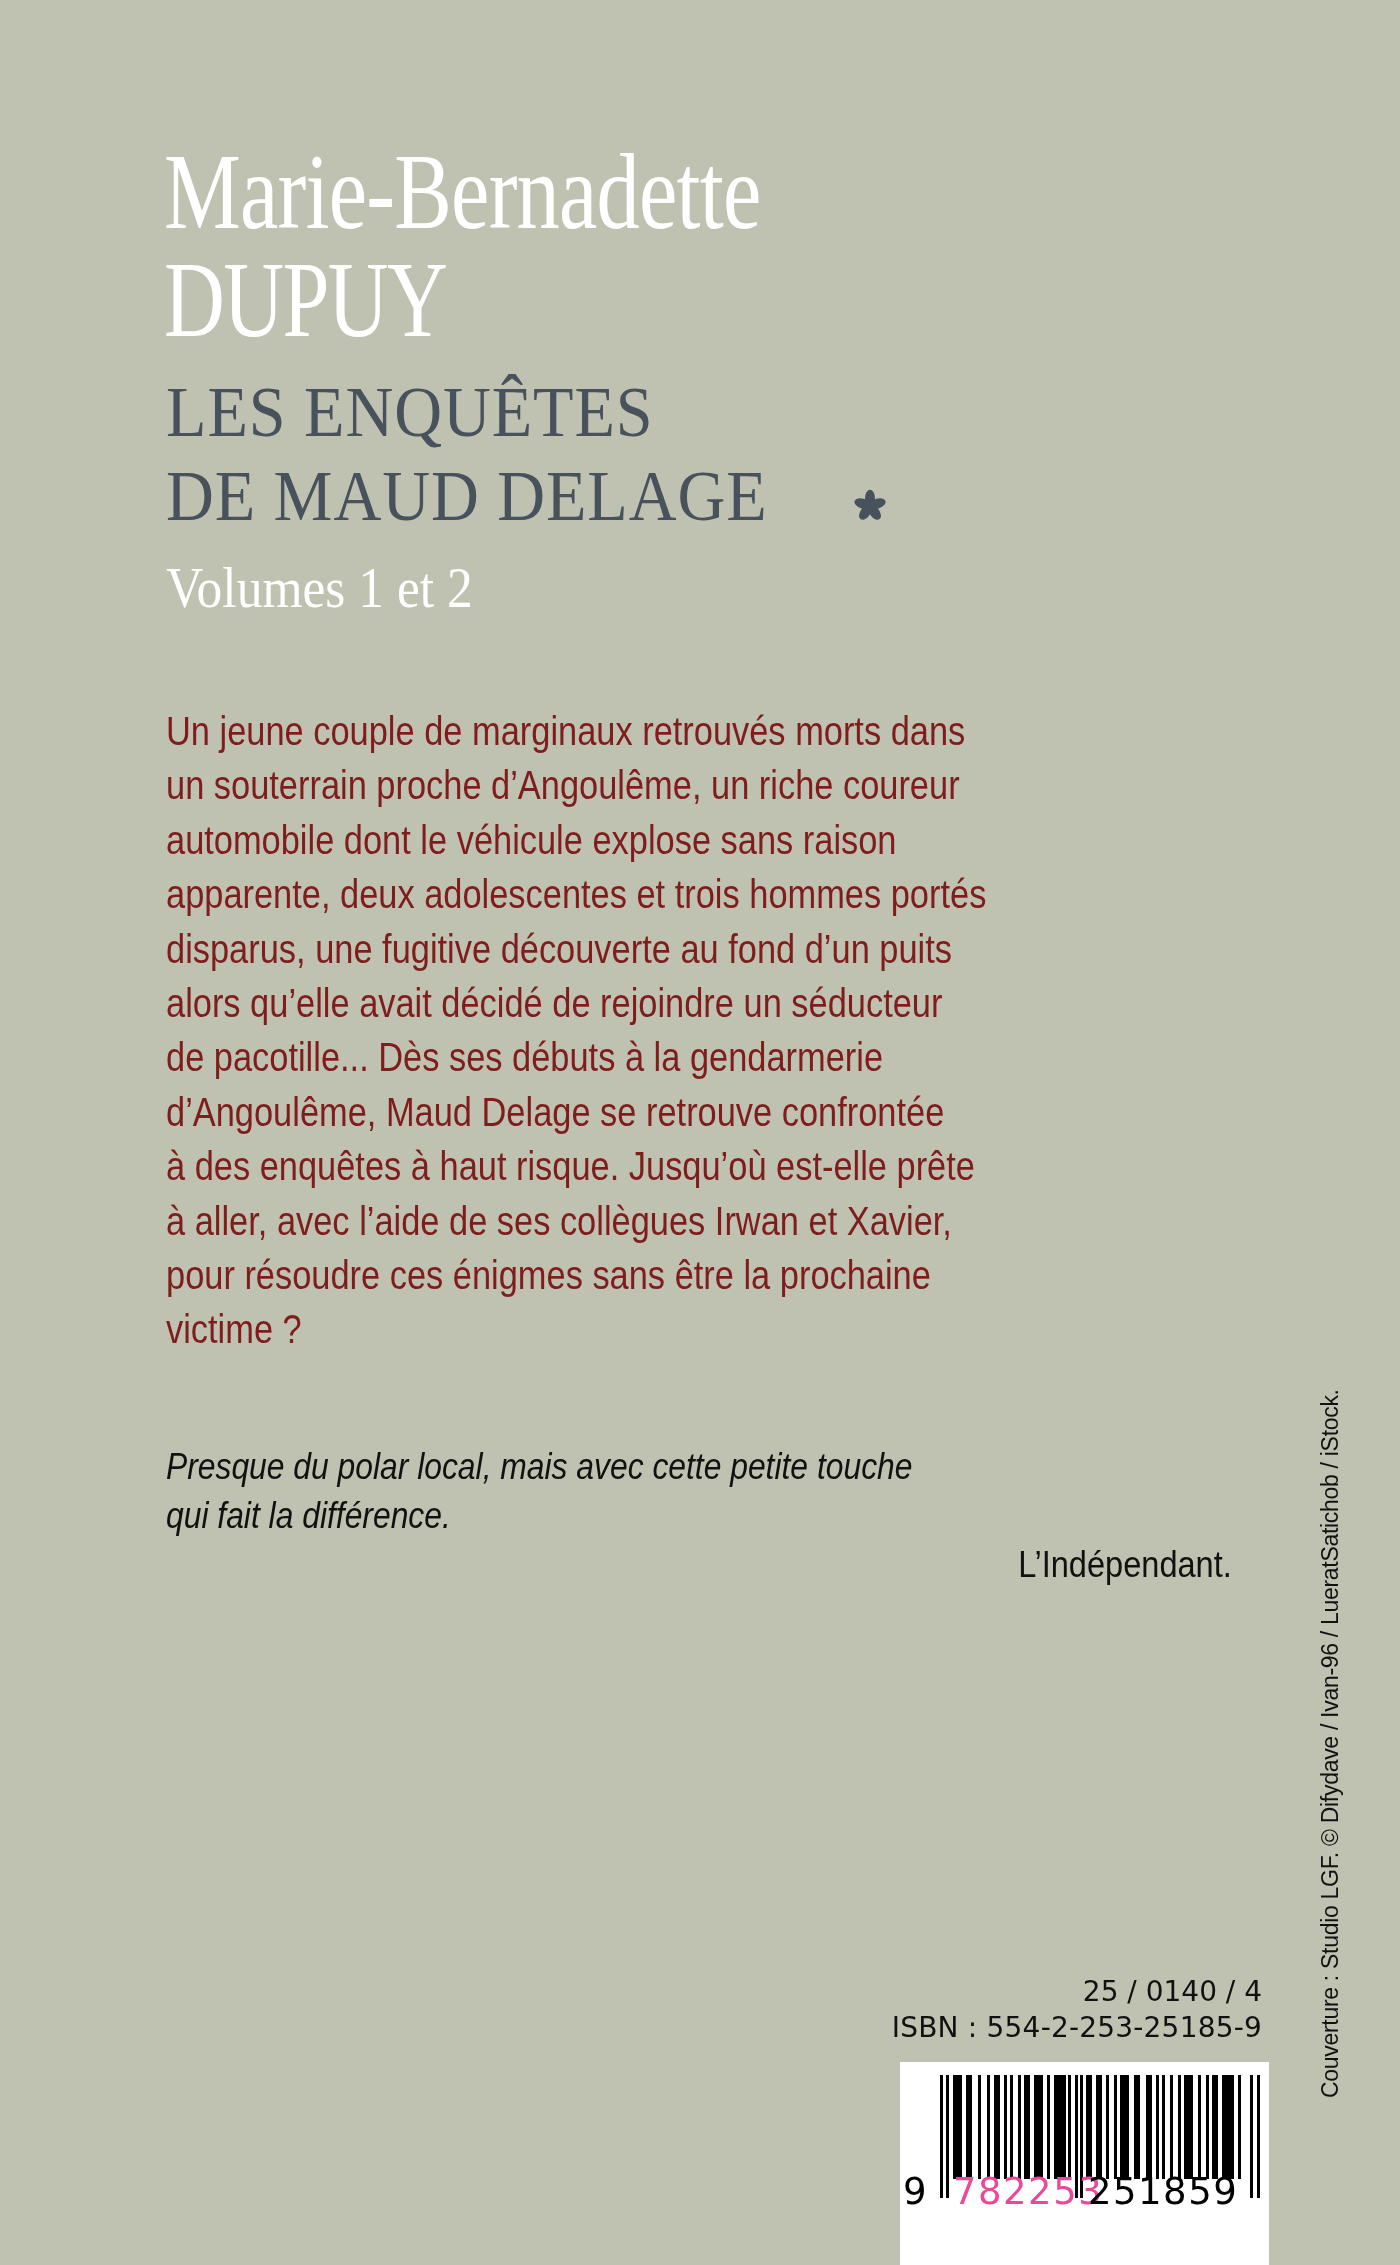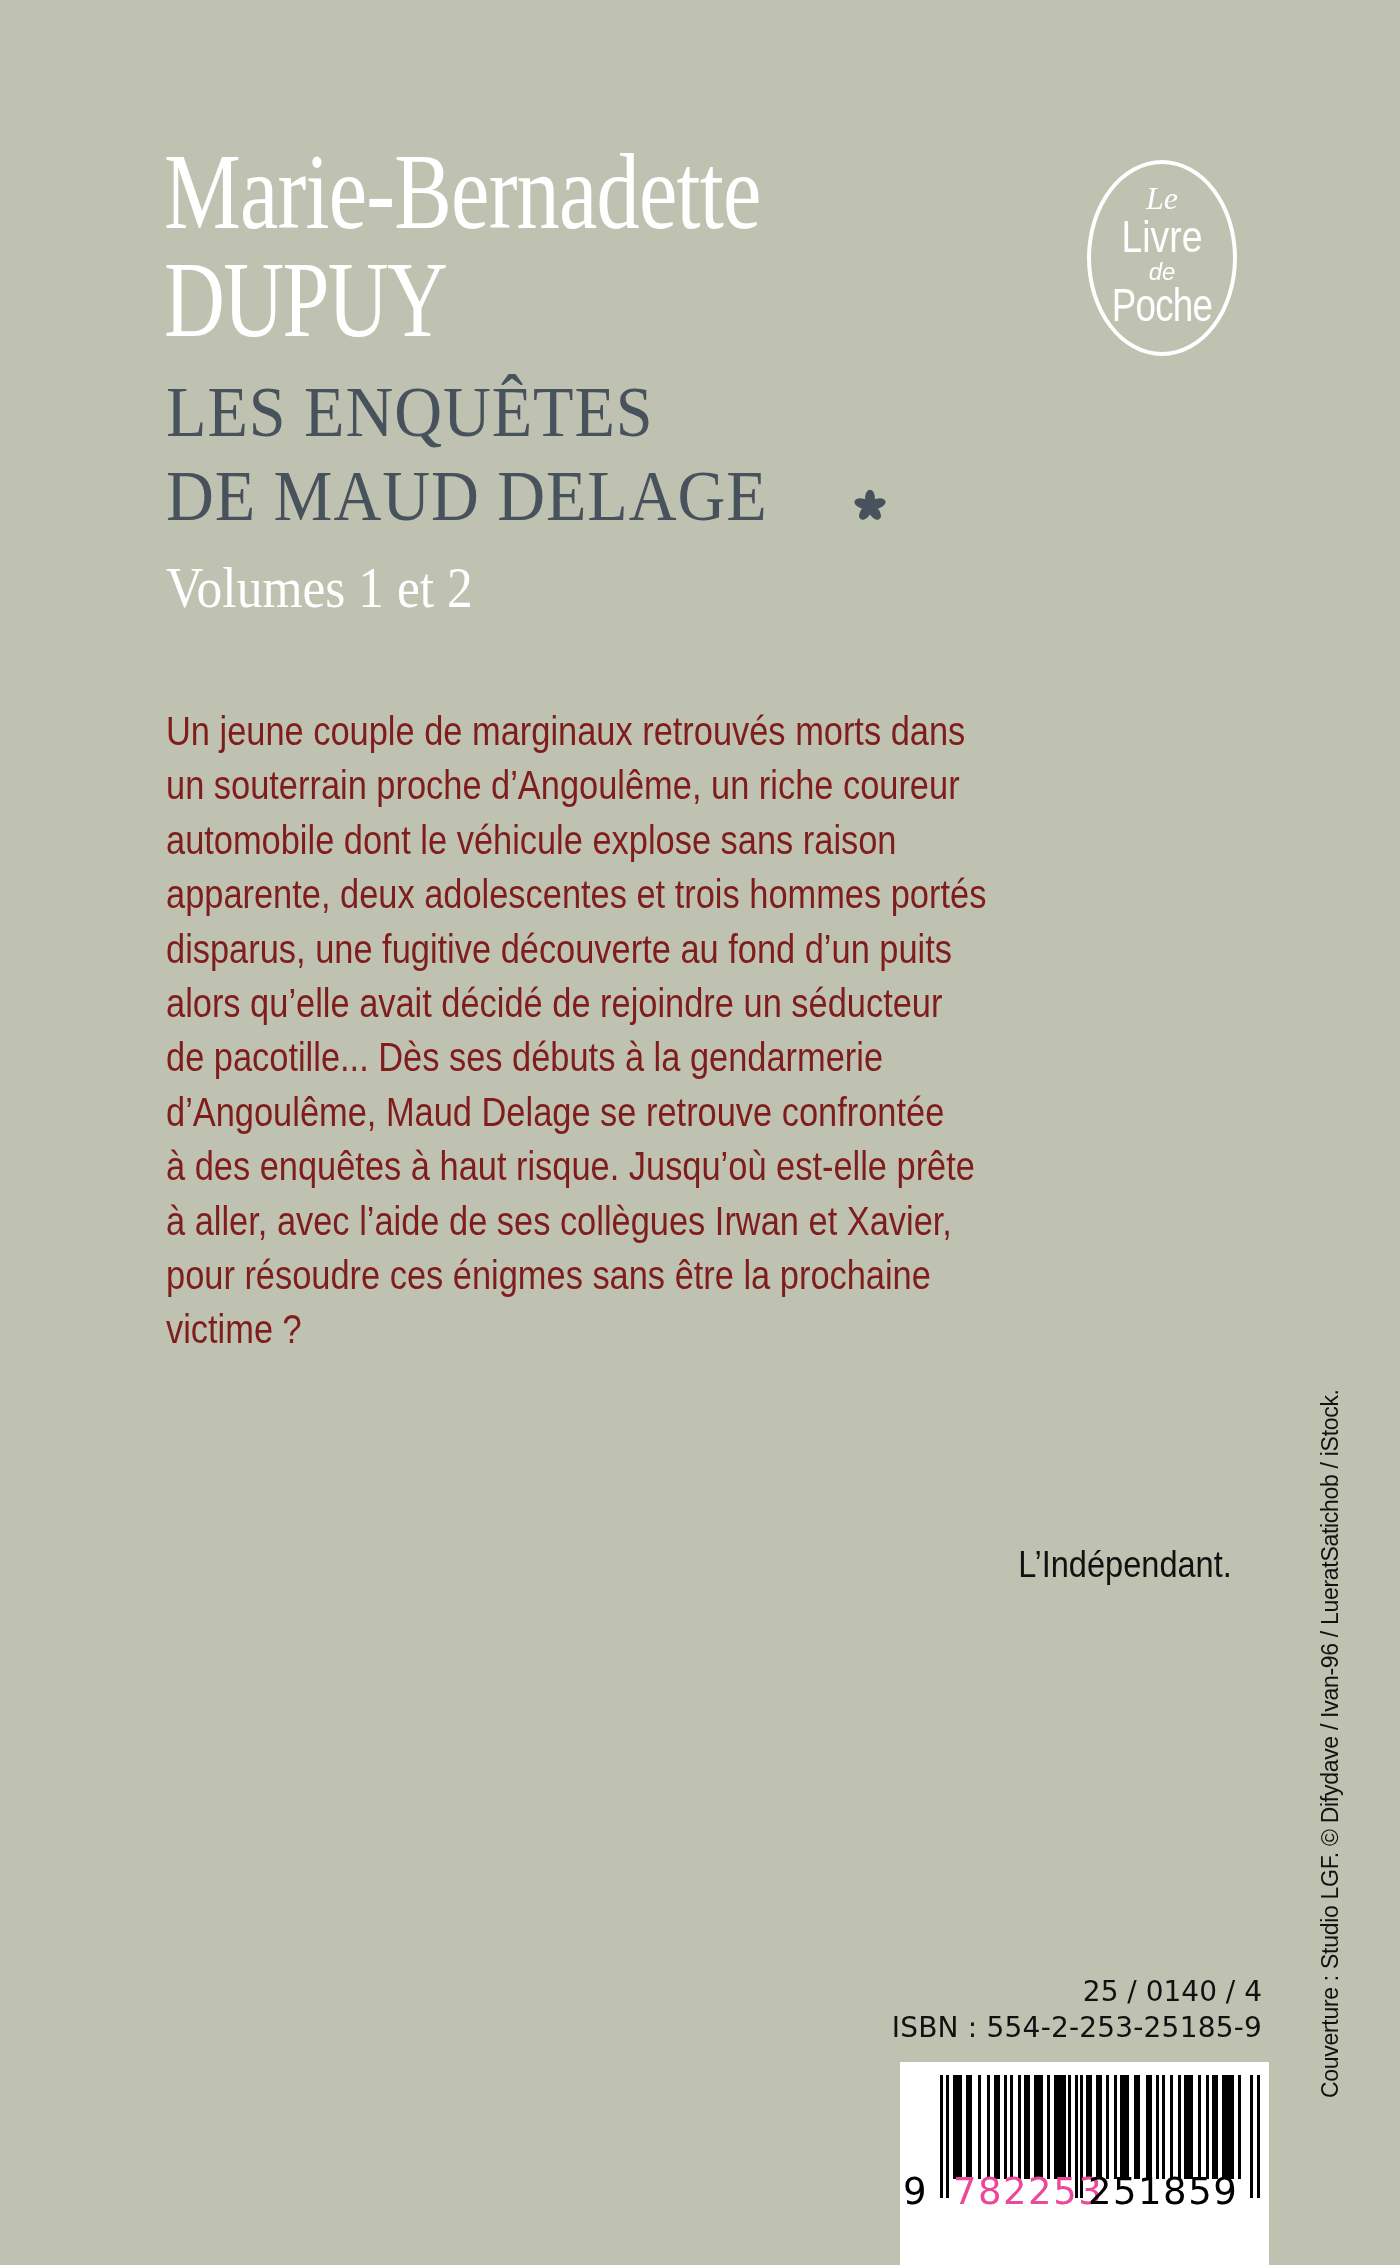--- a/index.html
+++ b/index.html
@@ -108,43 +108,40 @@
     <g fill="#48525c">
       <ellipse cx="0" cy="-9" rx="5.5" ry="9"></ellipse>
       <ellipse cx="0" cy="-9" rx="5.5" ry="9" transform="rotate(72)"></ellipse>
       <ellipse cx="0" cy="-9" rx="5.5" ry="9" transform="rotate(144)"></ellipse>
       <ellipse cx="0" cy="-9" rx="5.5" ry="9" transform="rotate(216)"></ellipse>
       <ellipse cx="0" cy="-9" rx="5.5" ry="9" transform="rotate(288)"></ellipse>
     </g>
   </svg>
   <div class="volumes">Volumes 1 et 2</div>
 
-  <div class="logo">
-    <div class="logo-oval"></div>
-    <div class="logo-le">Le</div>
-    <div class="logo-livre">Livre</div>
-    <div class="logo-de">de</div>
-    <div class="logo-poche">Poche</div>
-  </div>
 
   <div class="blurb">
     <span class="blurb-line">Un jeune couple de marginaux retrouvés morts dans</span>
     <span class="blurb-line">un souterrain proche d’Angoulême, un riche coureur</span>
     <span class="blurb-line">automobile dont le véhicule explose sans raison</span>
     <span class="blurb-line">apparente, deux adolescentes et trois hommes portés</span>
     <span class="blurb-line">disparus, une fugitive découverte au fond d’un puits</span>
     <span class="blurb-line">alors qu’elle avait décidé de rejoindre un séducteur</span>
     <span class="blurb-line">de pacotille... Dès ses débuts à la gendarmerie</span>
     <span class="blurb-line">d’Angoulême, Maud Delage se retrouve confrontée</span>
     <span class="blurb-line">à des enquêtes à haut risque. Jusqu’où est-elle prête</span>
     <span class="blurb-line">à aller, avec l’aide de ses collègues Irwan et Xavier,</span>
     <span class="blurb-line">pour résoudre ces énigmes sans être la prochaine</span>
     <span class="blurb-line">victime ?</span>
   </div>
 
+  <div class="quote">
+    <span class="quote-line">Presque du polar local, mais avec cette petite touche</span>
+    <span class="quote-line">qui fait la différence.</span>
+  </div>
   <div class="quote-source">L’Indépendant.</div>
 
   <div class="credits">Couverture : Studio LGF. © Difydave / Ivan-96 / LueratSatichob / iStock.</div>
 
   <div class="code-line">25 / 0140 / 4</div>
   <div class="isbn-line">ISBN : 554-2-253-25185-9</div>
 
   <div class="barcode-box">
     <svg class="barcode-svg" width="369" height="203" viewBox="0 0 369 203">
       <g fill="#000">

